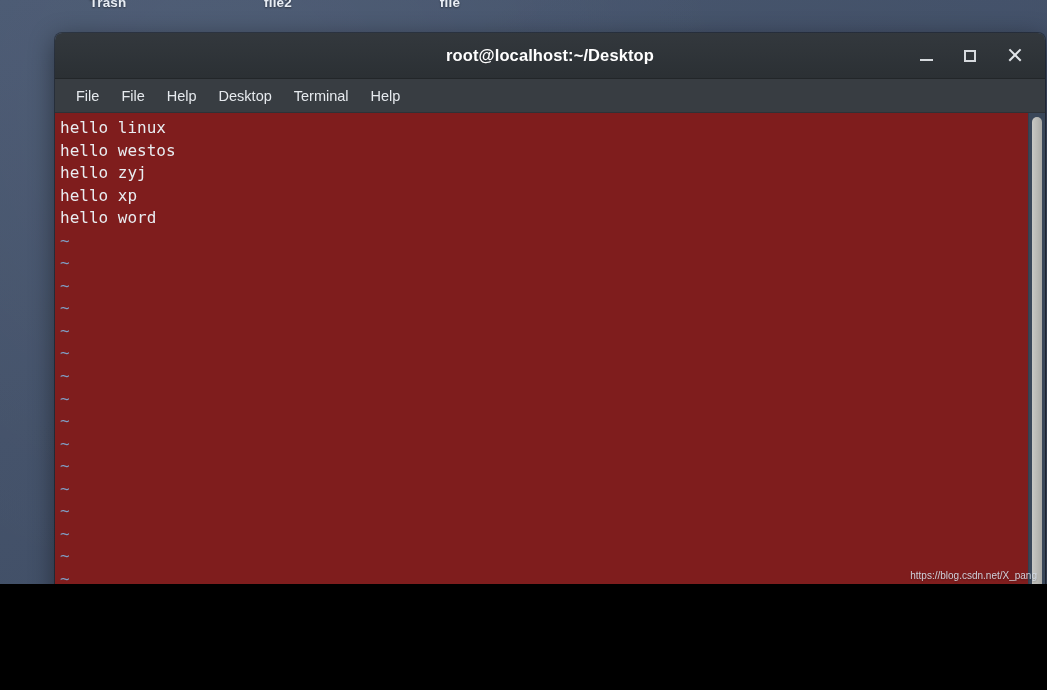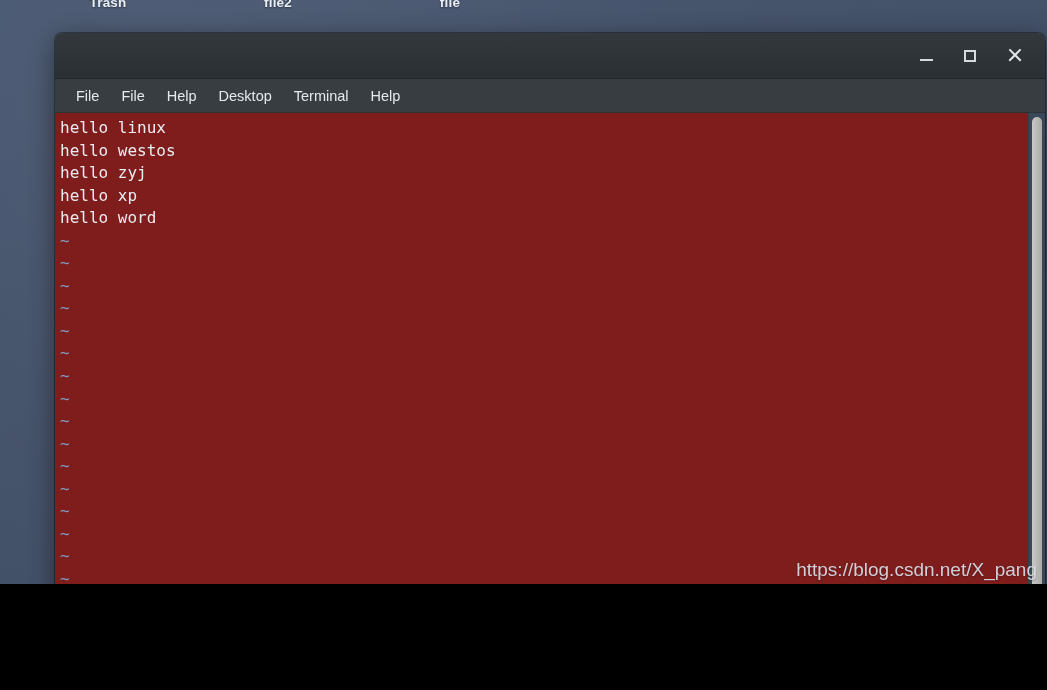--- a/index.html
+++ b/index.html
@@ -210,40 +210,41 @@
     font-weight: 500;
     font-family: "DejaVu Sans", sans-serif;
     letter-spacing: 1px;
     white-space: nowrap;
   }
   #watermark {
     position: absolute;
     right: 10px;
     bottom: 3px;
     color: #d7dee8;
-    font-size: 19px;
+    font-size: 10px;
     opacity: 0.92;
     white-space: nowrap;
     text-shadow: 0 1px 2px rgba(0,0,0,0.35);
   }
 </style>
 </head>
 <body>
 
 <div id="screen">
 
   <div id="desktop">
     <div class="desk-icon-label" id="dlabel0">Trash</div>
     <div class="desk-icon-label" id="dlabel1">file2</div>
     <div class="desk-icon-label" id="dlabel2">file</div>
   </div>
 
   <div id="terminal-window">
 
     <div id="titlebar">
+      <div id="window-title">root@localhost:~/Desktop</div>
 
       <div id="window-controls">
         <div class="wbtn">
           <span class="glyph-min"></span>
         </div>
         <div class="wbtn">
           <span class="glyph-max"></span>
         </div>
         <div class="wbtn">
           <span class="glyph-close"></span>

